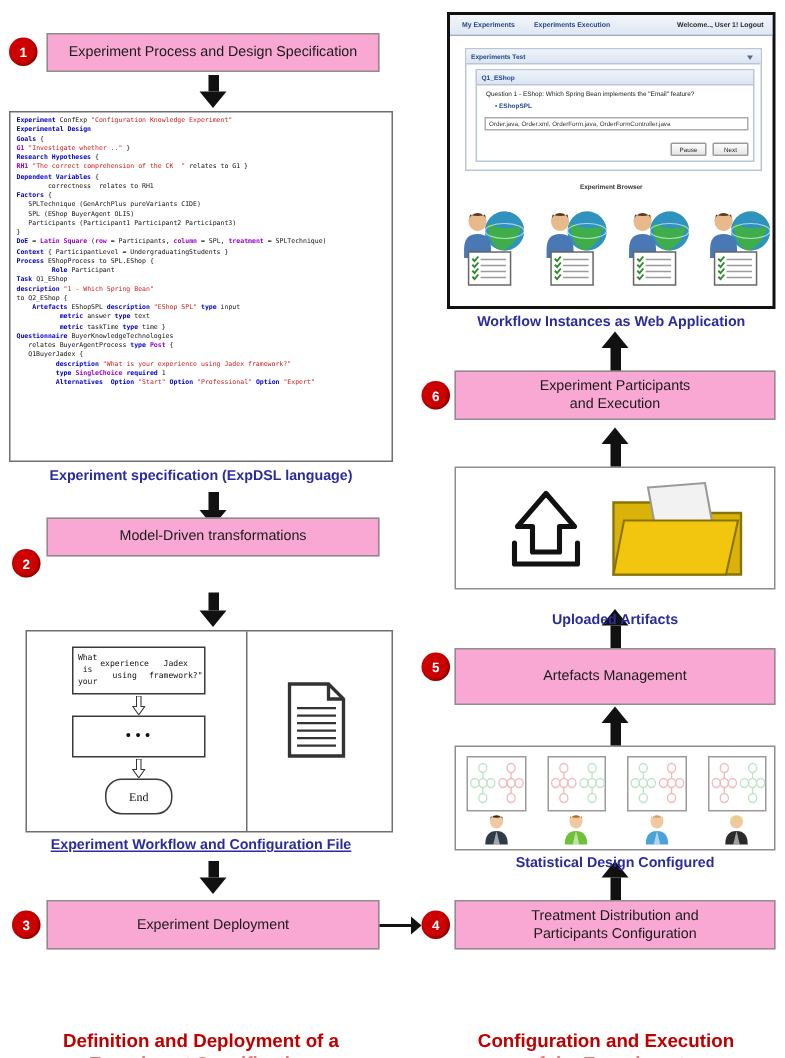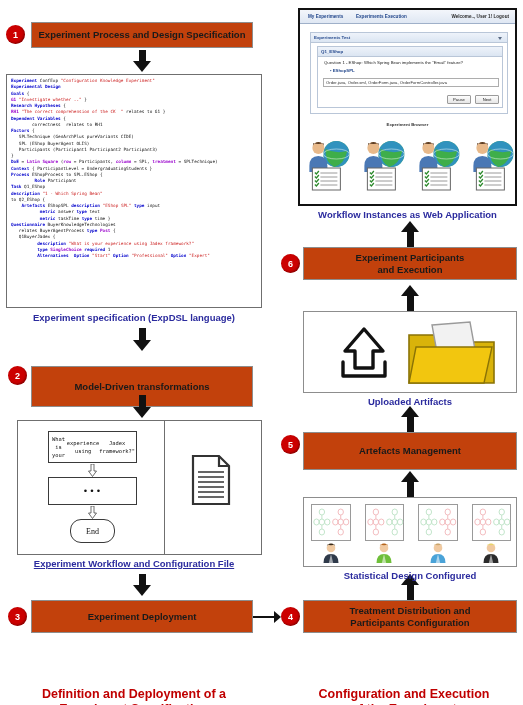--- a/index.html
+++ b/index.html
@@ -3,23 +3,23 @@
 <meta charset="utf-8">
 <style>
   html,body{margin:0;padding:0;background:#ffffff;}
   body{width:523px;height:705px;position:relative;
        font-family:"Liberation Sans", sans-serif;
        -webkit-font-smoothing:antialiased;overflow:hidden;}
 
   .abs{position:absolute;}
 
   
-  .pbox{position:absolute;border:1px solid #8d8d8d;background:#c2410c;
+  .pbox{position:absolute;border:1px solid #8d8d8d;background:#f9a8d4;
         display:flex;align-items:center;justify-content:center;
-        text-align:center;font-weight:bold;color:#1a1a1a;
+        text-align:center;font-weight:normal;color:#1a1a1a;
         font-size:9.5px;line-height:12px;box-sizing:border-box;}
 
   
   .badge{position:absolute;width:19px;height:19px;border-radius:50%;
          background:#cc0000;color:#fff;font-weight:bold;font-size:9px;
          display:flex;align-items:center;justify-content:center;
          box-shadow:inset -1px -1px 2px rgba(0,0,0,.35);z-index:5;}
 
   
   .arw{position:absolute;width:0;height:0;}
@@ -113,21 +113,21 @@
 
 <div class="codepanel" style="left:6px;top:74px;width:256px;height:234px;">
   <div class="code" id="codeHost"><div><span class="kw">Experiment</span><span class="pl"> ConfExp </span><span class="str">"Configuration Knowledge Experiment"</span></div><div><span class="kw">Experimental Design</span></div><div><span class="kw">Goals</span><span class="pl"> {</span></div><div><span class="pp">G1</span><span class="pl"> </span><span class="str">"Investigate whether .."</span><span class="pl"> }</span></div><div><span class="kw">Research Hypotheses</span><span class="pl"> {</span></div><div><span class="pp">RH1</span><span class="pl"> </span><span class="str">"The correct comprehension of the CK  "</span><span class="pl"> relates to G1 }</span></div><div><span class="kw">Dependent Variables</span><span class="pl"> {</span></div><div><span class="pl">        correctness  relates to RH1</span></div><div><span class="kw">Factors</span><span class="pl"> {</span></div><div><span class="pl">   SPLTechnique (GenArchPlus pureVariants CIDE)</span></div><div><span class="pl">   SPL (EShop BuyerAgent OLIS)</span></div><div><span class="pl">   Participants (Participant1 Participant2 Participant3)</span></div><div><span class="pl">}</span></div><div><span class="kw">DoE</span><span class="pl"> = </span><span class="pp">Latin Square</span><span class="pl"> (</span><span class="pp">row</span><span class="pl"> = Participants, </span><span class="pp">column</span><span class="pl"> = SPL, </span><span class="pp">treatment</span><span class="pl"> = SPLTechnique)</span></div><div><span class="kw">Context</span><span class="pl"> { ParticipantLevel = UndergraduatingStudents }</span></div><div><span class="kw">Process</span><span class="pl"> EShopProcess to SPL.EShop {</span></div><div><span class="pl">         </span><span class="kw">Role</span><span class="pl"> Participant</span></div><div><span class="kw">Task</span><span class="pl"> Q1_EShop</span></div><div><span class="kw">description</span><span class="pl"> </span><span class="str">"1 - Which Spring Bean"</span></div><div><span class="pl">to Q2_EShop {</span></div><div><span class="pl">    </span><span class="kw">Artefacts</span><span class="pl"> EShopSPL </span><span class="kw">description</span><span class="pl"> </span><span class="str">"EShop SPL"</span><span class="pl"> </span><span class="kw">type</span><span class="pl"> input</span></div><div><span class="pl">           </span><span class="kw">metric</span><span class="pl"> answer </span><span class="kw">type</span><span class="pl"> text</span></div><div><span class="pl">           </span><span class="kw">metric</span><span class="pl"> taskTime </span><span class="kw">type</span><span class="pl"> time }</span></div><div><span class="pl"></span></div><div><span class="pl"></span></div><div><span class="kw">Questionnaire</span><span class="pl"> BuyerKnowledgeTechnologies</span></div><div><span class="pl">   relates BuyerAgentProcess </span><span class="kw">type</span><span class="pl"> </span><span class="pp">Post</span><span class="pl"> {</span></div><div><span class="pl">   Q1BuyerJadex {</span></div><div><span class="pl">          </span><span class="kw">description</span><span class="pl"> </span><span class="str">"What is your experience using Jadex framework?"</span></div><div><span class="pl">          </span><span class="kw">type</span><span class="pl"> </span><span class="pp">SingleChoice</span><span class="pl"> </span><span class="kw">required</span><span class="pl"> 1</span></div><div><span class="pl">          </span><span class="kw">Alternatives</span><span class="pl">  </span><span class="kw">Option</span><span class="pl"> </span><span class="str">"Start"</span><span class="pl"> </span><span class="kw">Option</span><span class="pl"> </span><span class="str">"Professional"</span><span class="pl"> </span><span class="kw">Option</span><span class="pl"> </span><span class="str">"Expert"</span></div></div>
 </div>
 <div class="cap" style="left:6px;top:312px;width:256px;">Experiment specification (ExpDSL language)</div>
 
 <div class="stem" style="left:138.5px;top:328px;height:12px;"></div>
 <div class="arw arw-d" style="left:133px;top:340px;"></div>
 
 <div class="badge" style="left:8px;top:366px;">2</div>
-<div class="pbox" style="left:31px;top:366px;width:222px;height:41px;">Model-Driven transformations</div>
+<div class="pbox" style="left:31px;top:345px;width:222px;height:26px;">Model-Driven transformations</div>
 
 <div class="stem" style="left:138.5px;top:395px;height:12px;"></div>
 <div class="arw arw-d" style="left:133px;top:407px;"></div>
 
 <div class="wfpanel" style="left:17px;top:420px;width:245px;height:135px;">
   <div class="wfsplit" style="left:146px;"></div>
 
   <div class="wfnode" style="left:30px;top:10px;width:89px;height:32px;" id="wfq">
       <div>What is your</div>
       <div>experience using</div>
@@ -322,21 +322,21 @@
   <svg style="position:absolute;left:35px;top:14px;" width="50" height="55" viewBox="0 0 50 55">
     <path d="M25 3 L44 25 H34 V42 H16 V25 H6 Z" fill="#fff" stroke="#111" stroke-width="3.4" stroke-linejoin="round"></path>
     <path d="M4 36 V50 H46 V36" fill="none" stroke="#111" stroke-width="3.4" stroke-linecap="round" stroke-linejoin="round"></path>
   </svg>
   <svg style="position:absolute;left:102px;top:9px;" width="92" height="66" viewBox="0 0 92 66">
     <path d="M3 14 H34 L41 21 H88 V62 H3 Z" fill="#d9b30a" stroke="#8a7306" stroke-width="1.6"></path>
     <path d="M26 4 L64 1 L70 34 L32 37 Z" fill="#f2f2f2" stroke="#9a9a9a" stroke-width="1.4"></path>
     <path d="M10 26 H86 L78 62 H3 Z" fill="#f2c60f" stroke="#8a7306" stroke-width="1.4"></path>
   </svg>
 </div>
-<div class="cap" style="left:303px;top:396px;width:214px;">Uploaded Artifacts</div>
+<div class="cap" style="left:303px;top:408px;width:214px;">Uploaded Artifacts</div>
 
 <div class="stem" style="left:406.5px;top:296px;height:15px;"></div>
 <div class="arw arw-u" style="left:401px;top:285px;"></div>
 
 <div class="badge" style="left:281px;top:254px;">6</div>
 <div class="pbox" style="left:303px;top:247px;width:214px;height:33px;white-space:pre-line;">Experiment Participants
 and Execution</div>
 
 <div class="stem" style="left:406.5px;top:232px;height:15px;"></div>
 <div class="arw arw-u" style="left:401px;top:221px;"></div>

